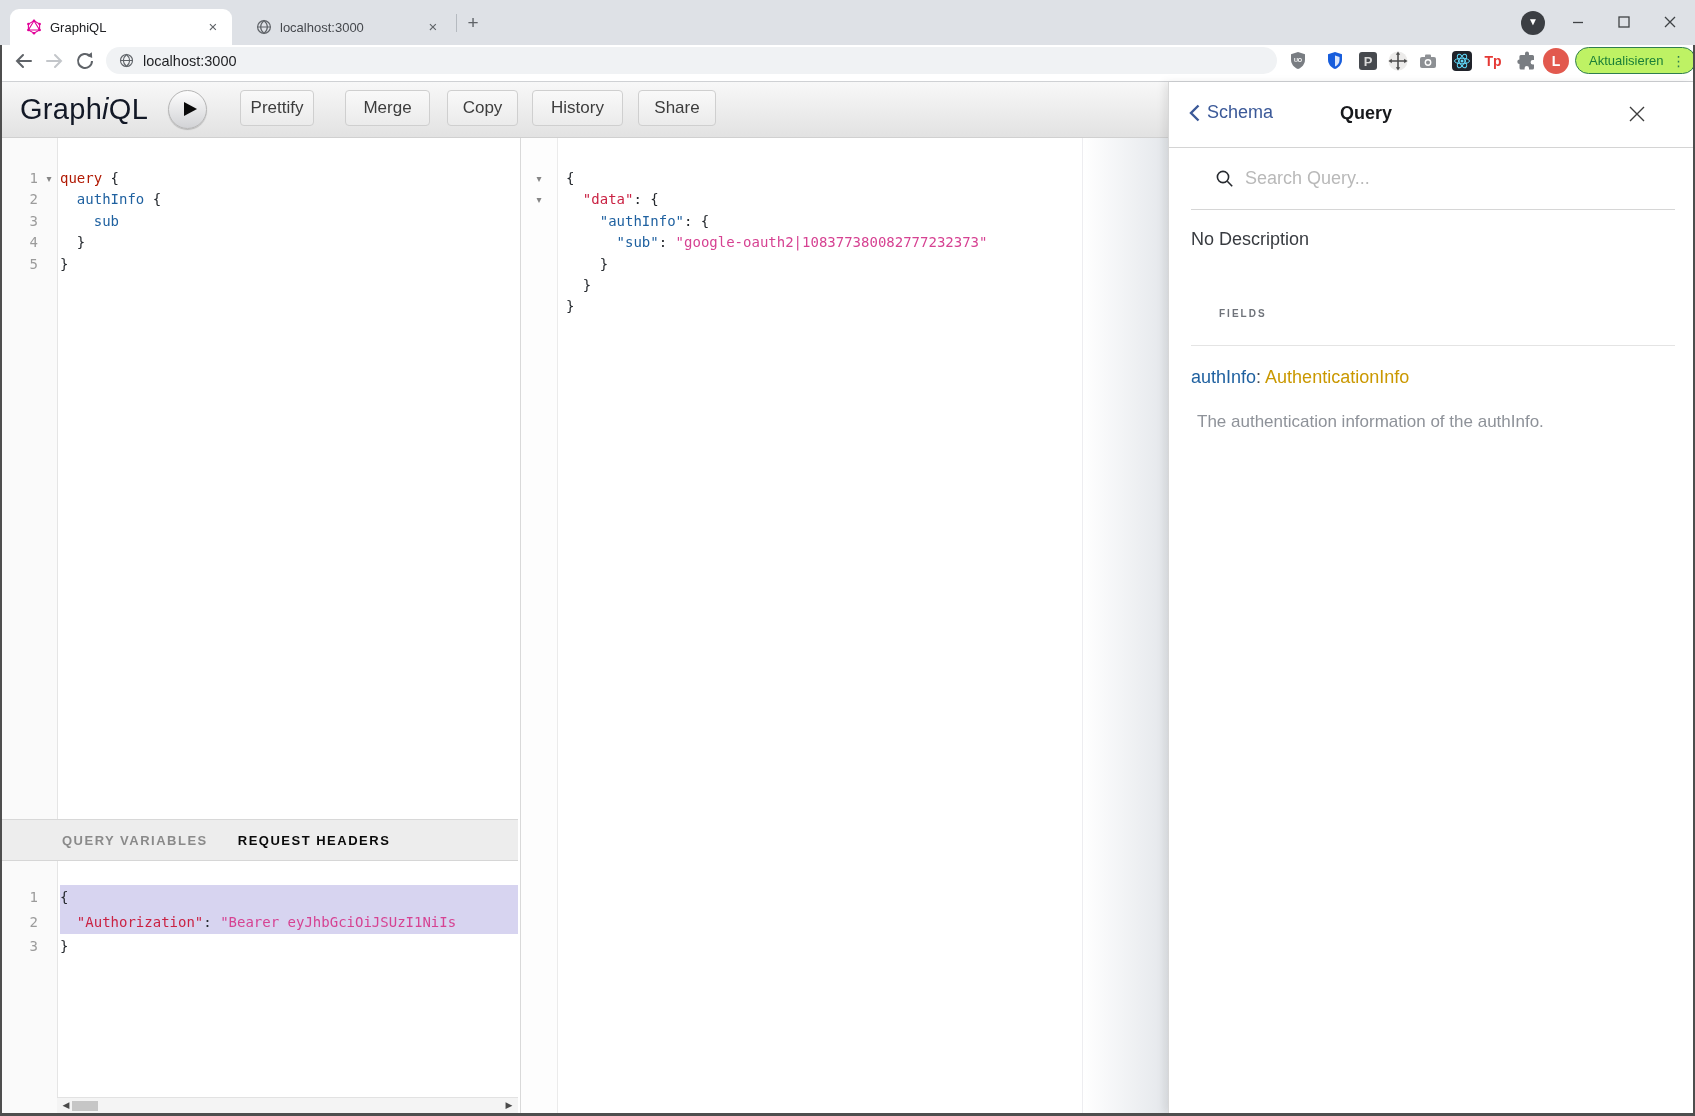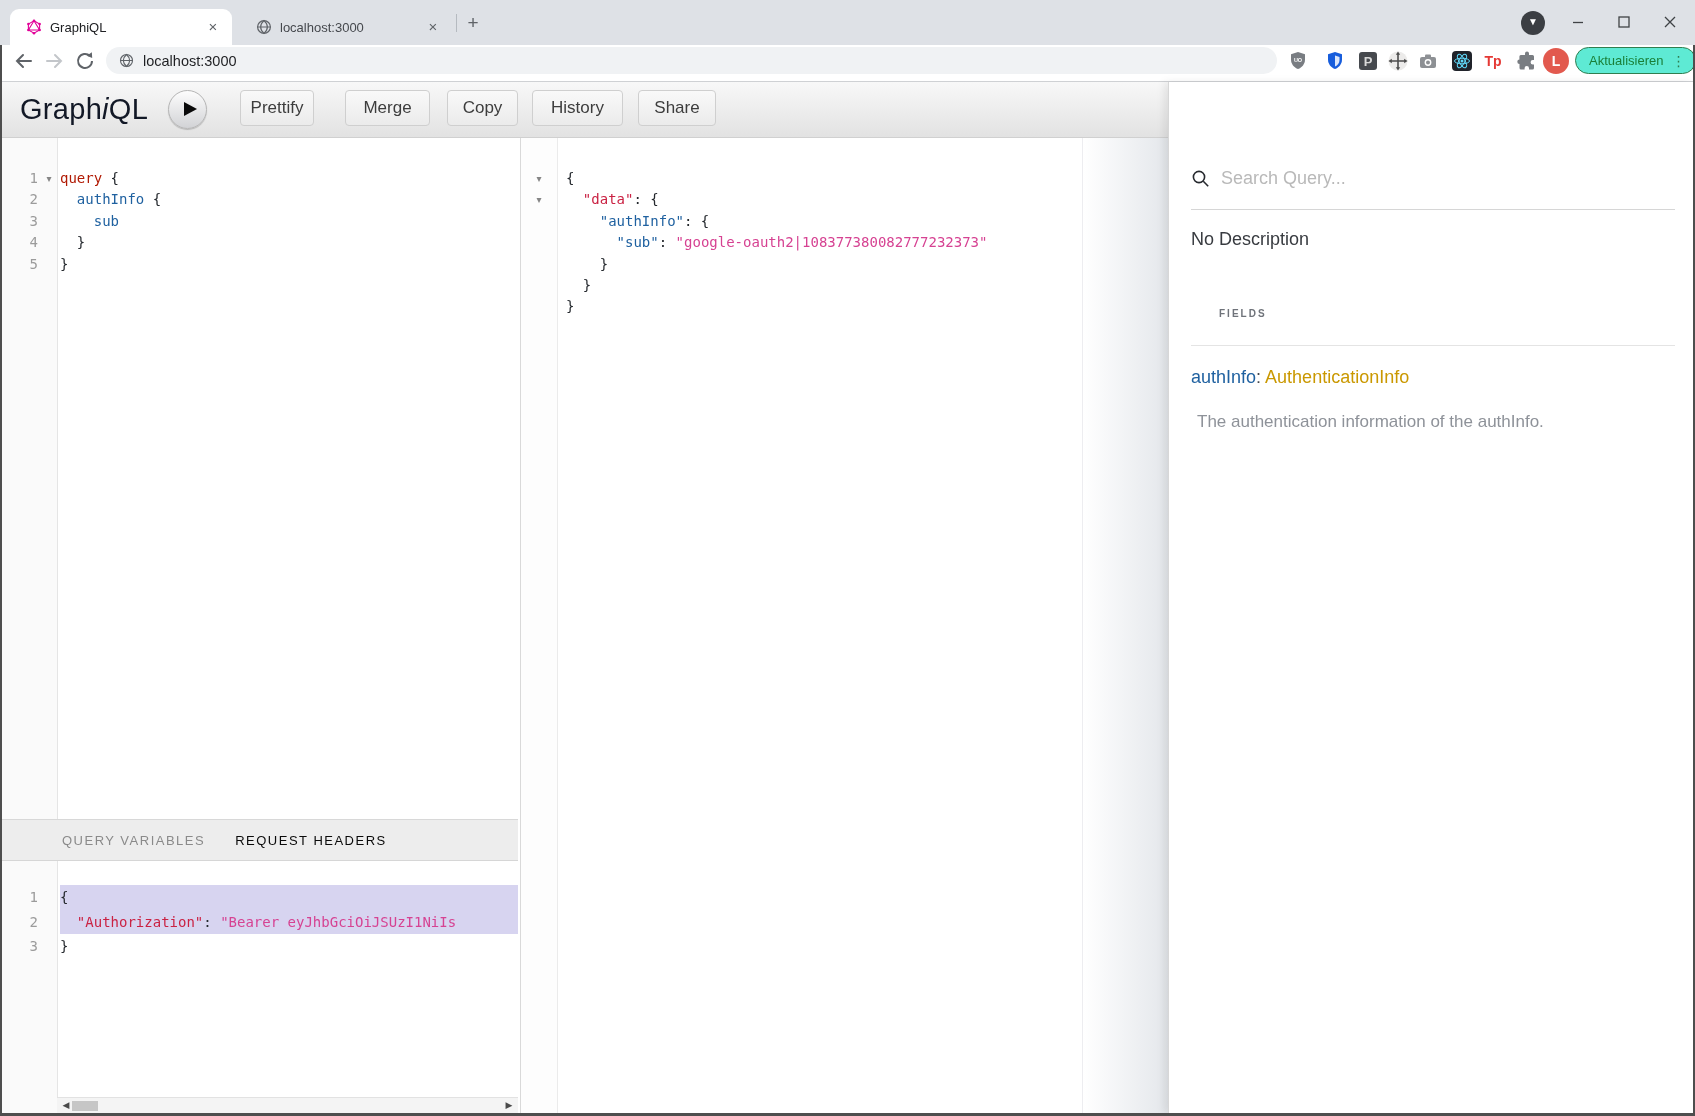--- a/index.html
+++ b/index.html
@@ -30,21 +30,21 @@
   #nav-back { left: 12px; } #nav-forward { left: 42px; } #nav-reload { left: 73px; }
   #address-bar { position: absolute; left: 106px; top: 47px; width: 1171px; height: 27px; background: #f0f2f4;
                  border-radius: 14px; display: flex; align-items: center; }
   #address-globe { width: 15px; height: 15px; margin-left: 13px; flex: none; }
   #address-url { font-size: 14.5px; color: #1f2023; margin-left: 9px; }
   .ext-icon { position: absolute; top: 50px; width: 22px; height: 22px; }
   #avatar { position: absolute; left: 1543px; top: 48px; width: 26px; height: 26px; border-radius: 50%;
             background: var(--avatar-orange, #e2594e); color: #fff; font-size: 14px; font-weight: bold;
             text-align: center; line-height: 26px; }
   #update-btn { position: absolute; left: 1575px; top: 47px; height: 27px; border: 1px solid #2f7d4f;
-                border-radius: 14px; display: flex; align-items: center; background: #5eead4; padding: 0 6px 0 13px; }
+                border-radius: 14px; display: flex; align-items: center; background: #bef264; padding: 0 6px 0 13px; }
   #update-label { font-size: 13px; color: var(--update-green, #1a7f37); }
   #update-kebab { font-size: 14px; color: #2f7d4f; padding: 0 4px; margin-left: 4px; }
 
   
   #gql-topbar { position: absolute; left: 0; top: 82px; width: 1168px; height: 56px;
                 background: linear-gradient(#f8f8f8, #e2e2e2); border-bottom: 1px solid #d0d0d0; }
   #gql-logo { position: absolute; left: 20px; top: 0; height: 55px; line-height: 55px; font-size: 29px;
               color: #121826; letter-spacing: .3px; }
   #execute-btn { position: absolute; left: 168px; top: 8px; width: 39px; height: 39px; border-radius: 50%;
                  background: linear-gradient(#fdfdfd, #d2d3d6); border: 1px solid #b5b5b5;
@@ -82,21 +82,21 @@
   #results-pane .fold { flex: 0 0 36px; }
   #results-pane .code { padding-left: 9px; }
   #results-shadow { position: absolute; left: 1082px; top: 138px; width: 86px; height: 975px;
                     background: linear-gradient(to right, rgba(240,242,245,0), #e4e7eb);
                     border-left: 1px solid #ededf0; pointer-events: none; }
 
   
   #variables-bar { position: absolute; left: 0; top: 819px; width: 518px; height: 42px; background: #ededed;
                    border-top: 1px solid #d8d8d8; border-bottom: 1px solid #d6d6d6;
                    display: flex; align-items: center; padding-left: 62px; gap: 30px; }
-  .var-tab { font-size: 13px; font-weight: normal; letter-spacing: 1.5px; cursor: pointer; }
+  .var-tab { font-size: 13px; font-weight: bold; letter-spacing: 1.5px; cursor: pointer; }
   .var-tab.inactive { color: #8a8a8a; }
   .var-tab.active { color: #0a0a0a; }
 
   
   #headers-scrollbar { position: absolute; left: 57px; top: 1097px; width: 461px; height: 16px;
                        background: #f4f4f4; border-top: 1px solid #e2e2e2; }
   .sb-arrow { position: absolute; top: 0; width: 14px; height: 15px; text-align: center; line-height: 15px;
               font-family: "DejaVu Sans", sans-serif; font-size: 9px; color: #4a4a4a; cursor: pointer; }
   #sb-left { left: 2px; } #sb-right { right: 2px; }
   #sb-thumb { position: absolute; left: 15px; top: 3px; width: 26px; height: 10px; background: #c6c6c6; cursor: pointer; }
@@ -104,21 +104,21 @@
   
   #doc-panel { position: absolute; left: 1168px; top: 82px; width: 527px; height: 1031px; background: #fff;
                border-left: 1px solid #d7d7d7; box-shadow: -4px 0 8px rgba(0,0,0,.08); }
   #doc-header { position: relative; height: 66px; border-bottom: 1px solid #d4d4d4; }
   #doc-back { position: absolute; left: 20px; top: 20px; display: flex; align-items: center; gap: 7px;
               color: var(--doc-link, #3B5998); font-size: 18px; cursor: pointer; }
   #doc-title { position: absolute; left: 97px; top: 21px; width: 200px; text-align: center;
                font-size: 18px; font-weight: bold; color: #17191c; }
   #doc-close { position: absolute; left: 458px; top: 22px; width: 20px; height: 20px; cursor: pointer; }
   #doc-search { position: absolute; left: 22px; top: 66px; width: 484px; height: 62px;
-                border-bottom: 1px solid #d6d6d6; display: flex; align-items: center; }
+                border-bottom: 1px solid #d6d6d6; display: flex; align-items: center; justify-content: flex-end; }
   #doc-search input { border: none; outline: none; background: transparent; font-size: 18px; color: #333;
                       margin-left: 10px; width: 430px; font-family: "Liberation Sans", sans-serif; }
   #doc-search input::placeholder { color: #b9b9b9; }
   #doc-no-desc { position: absolute; left: 22px; top: 147px; font-size: 18px; color: #383b40; }
   #doc-fields-label { position: absolute; left: 22px; top: 226px; font-size: 10px; font-weight: bold;
                       letter-spacing: 2px; color: #6f737a; padding-left: 28px; }
   .doc-hr { position: absolute; left: 22px; width: 484px; height: 1px; background: #e4e4e4; }
   #doc-field { position: absolute; left: 22px; top: 285px; font-size: 18px; }
   .field-name { color: var(--property, #1F61A0); cursor: pointer; }
   .field-sep { color: #44474d; }
@@ -316,20 +316,34 @@
       <div class="ed-row"><span class="fold">▾</span><span class="code"><span>  </span><span class="tk-def">"data"</span><span class="tk-pn">: {</span></span></div>
       <div class="ed-row"><span class="fold"></span><span class="code"><span>    </span><span class="tk-prop">"authInfo"</span><span class="tk-pn">: {</span></span></div>
       <div class="ed-row"><span class="fold"></span><span class="code"><span>      </span><span class="tk-prop">"sub"</span><span class="tk-pn">: </span><span class="tk-str">"google-oauth2|108377380082777232373"</span></span></div>
       <div class="ed-row"><span class="fold"></span><span class="code"><span class="tk-pn">    }</span></span></div>
       <div class="ed-row"><span class="fold"></span><span class="code"><span class="tk-pn">  }</span></span></div>
       <div class="ed-row"><span class="fold"></span><span class="code"><span class="tk-pn">}</span></span></div>
     </div>
   <div id="results-shadow"></div>
 
   <div id="doc-panel">
+    <div id="doc-header">
+      <div id="doc-back">
+        <svg width="11" height="18" viewBox="0 0 11 18">
+          <path d="M9.5 1.5L2 9l7.5 7.5" stroke="var(--doc-link,#3B5998)" stroke-width="2.4" fill="none"></path>
+          </svg>
+        <span>Schema</span>
+      </div>
+      <div id="doc-title">Query</div>
+      <div id="doc-close">
+        <svg width="20" height="20" viewBox="0 0 20 20">
+            <path d="M3 3l14 14M17 3L3 17" stroke="#3c3c3c" stroke-width="1.4"></path>
+          </svg>
+      </div>
+    </div>
     <div id="doc-search">
       <svg width="20" height="20" viewBox="0 0 20 20">
         <circle cx="8" cy="8" r="5.6" stroke="#26292e" stroke-width="1.6" fill="none"></circle>
         <path d="M12.3 12.3L17.2 17.2" stroke="#26292e" stroke-width="1.6"></path>
         </svg>
       <input type="text" placeholder="Search Query..." style="">
     </div>
     <div id="doc-no-desc">No Description</div>
     <div id="doc-fields-label">FIELDS</div>
     <div class="doc-hr" style="top:263px"></div>

